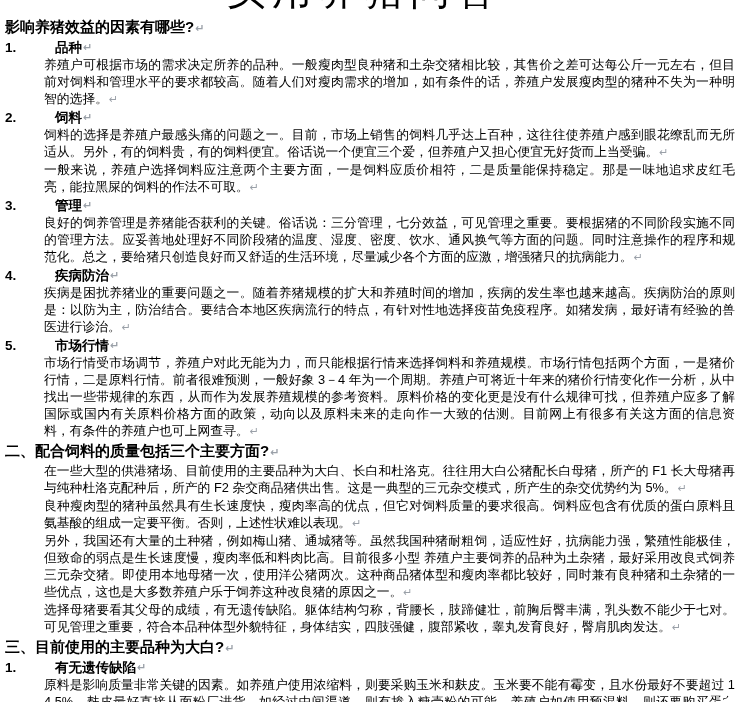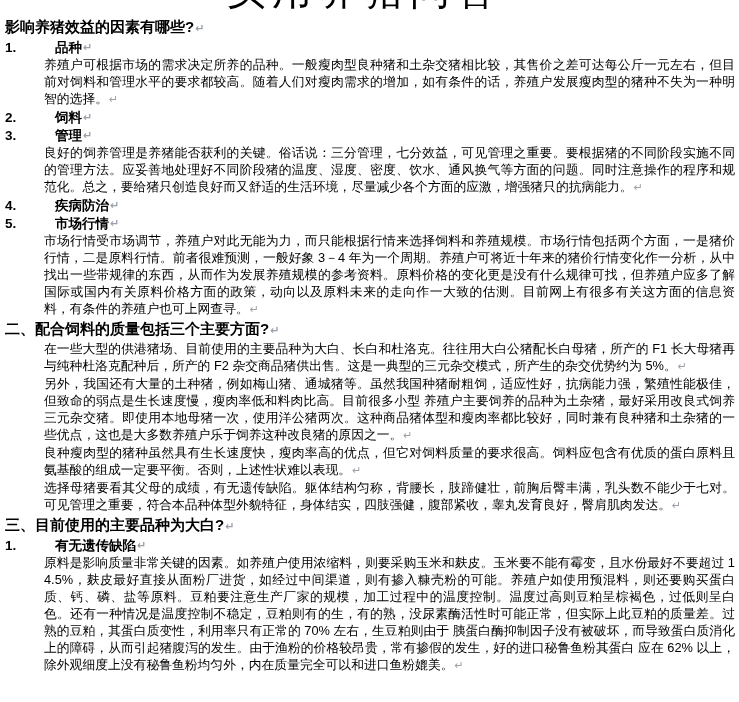--- a/index.html
+++ b/index.html
@@ -89,41 +89,44 @@
         <span class="num-n">1.</span>
         <span>品种</span>
         <span class="pilcrow">↵</span>
       </div>
       <div class="p"><span>养殖户可根据市场的需求决定所养的品种。一般瘦肉型良种猪和土杂交猪相比较，其售价之差可达每公斤一元左右，但目前对饲料和管理水平的要求都较高。随着人们对瘦肉需求的增加，如有条件的话，养殖户发展瘦肉型的猪种不失为一种明智的选择。</span><span class="pilcrow">↵</span></div>
       <div class="num">
         <span class="num-n">2.</span>
         <span>饲料</span>
         <span class="pilcrow">↵</span>
       </div>
+      <div class="p"><span>饲料的选择是养殖户最感头痛的问题之一。目前，市场上销售的饲料几乎达上百种，这往往使养殖户感到眼花缭乱而无所适从。另外，有的饲料贵，有的饲料便宜。俗话说一个便宜三个爱，但养殖户又担心便宜无好货而上当受骗。</span><span class="pilcrow">↵</span></div>
+      <div class="p"><span>一般来说，养殖户选择饲料应注意两个主要方面，一是饲料应质价相符，二是质量能保持稳定。那是一味地追求皮红毛亮，能拉黑屎的饲料的作法不可取。</span><span class="pilcrow">↵</span></div>
       <div class="num">
         <span class="num-n">3.</span>
         <span>管理</span>
         <span class="pilcrow">↵</span>
       </div>
       <div class="p"><span>良好的饲养管理是养猪能否获利的关键。俗话说：三分管理，七分效益，可见管理之重要。要根据猪的不同阶段实施不同的管理方法。应妥善地处理好不同阶段猪的温度、湿度、密度、饮水、通风换气等方面的问题。同时注意操作的程序和规范化。总之，要给猪只创造良好而又舒适的生活环境，尽量减少各个方面的应激，增强猪只的抗病能力。</span><span class="pilcrow">↵</span></div>
       <div class="num">
         <span class="num-n">4.</span>
         <span>疾病防治</span>
         <span class="pilcrow">↵</span>
       </div>
+      <div class="p"><span>疾病是困扰养猪业的重要问题之一。随着养猪规模的扩大和养殖时间的增加，疾病的发生率也越来越高。疾病防治的原则是：以防为主，防治结合。要结合本地区疾病流行的特点，有针对性地选择疫苗免疫程序。如猪发病，最好请有经验的兽医进行诊治。</span><span class="pilcrow">↵</span></div>
       <div class="num">
         <span class="num-n">5.</span>
         <span>市场行情</span>
         <span class="pilcrow">↵</span>
       </div>
       <div class="p"><span>市场行情受市场调节，养殖户对此无能为力，而只能根据行情来选择饲料和养殖规模。市场行情包括两个方面，一是猪价行情，二是原料行情。前者很难预测，一般好象 3－4 年为一个周期。养殖户可将近十年来的猪价行情变化作一分析，从中找出一些带规律的东西，从而作为发展养殖规模的参考资料。原料价格的变化更是没有什么规律可找，但养殖户应多了解国际或国内有关原料价格方面的政策，动向以及原料未来的走向作一大致的估测。目前网上有很多有关这方面的信息资料，有条件的养殖户也可上网查寻。</span><span class="pilcrow">↵</span></div>
       <div class="h1"><span>二、配合饲料的质量包括三个主要方面?</span><span class="pilcrow">↵</span></div>
       <div class="p"><span>在一些大型的供港猪场、目前使用的主要品种为大白、长白和杜洛克。往往用大白公猪配长白母猪，所产的 F1 长大母猪再与纯种杜洛克配种后，所产的 F2 杂交商品猪供出售。这是一典型的三元杂交模式，所产生的杂交优势约为 5%。</span><span class="pilcrow">↵</span></div>
+      <div class="p"><span>良种瘦肉型的猪种虽然具有生长速度快，瘦肉率高的优点，但它对饲料质量的要求很高。饲料应包含有优质的蛋白原料且氨基酸的组成一定要平衡。否则，上述性状难以表现。</span><span class="pilcrow">↵</span></div>
       <div class="p"><span>另外，我国还有大量的土种猪，例如梅山猪、通城猪等。虽然我国种猪耐粗饲，适应性好，抗病能力强，繁殖性能极佳，但致命的弱点是生长速度慢，瘦肉率低和料肉比高。目前很多小型 养殖户主要饲养的品种为土杂猪，最好采用改良式饲养三元杂交猪。即使用本地母猪一次，使用洋公猪两次。这种商品猪体型和瘦肉率都比较好，同时兼有良种猪和土杂猪的一些优点，这也是大多数养殖户乐于饲养这种改良猪的原因之一。</span><span class="pilcrow">↵</span></div>
-      <div class="p"><span>良种瘦肉型的猪种虽然具有生长速度快，瘦肉率高的优点，但它对饲料质量的要求很高。饲料应包含有优质的蛋白原料且氨基酸的组成一定要平衡。否则，上述性状难以表现。</span><span class="pilcrow">↵</span></div>
       <div class="p"><span>选择母猪要看其父母的成绩，有无遗传缺陷。躯体结构匀称，背腰长，肢蹄健壮，前胸后臀丰满，乳头数不能少于七对。可见管理之重要，符合本品种体型外貌特征，身体结实，四肢强健，腹部紧收，睾丸发育良好，臀肩肌肉发达。</span><span class="pilcrow">↵</span></div>
       <div class="h1"><span>三、目前使用的主要品种为大白?</span><span class="pilcrow">↵</span></div>
       <div class="num">
         <span class="num-n">1.</span>
         <span>有无遗传缺陷</span>
         <span class="pilcrow">↵</span>
       </div>
       <div class="p"><span>原料是影响质量非常关键的因素。如养殖户使用浓缩料，则要采购玉米和麸皮。玉米要不能有霉变，且水份最好不要超过 14.5%，麸皮最好直接从面粉厂进货，如经过中间渠道，则有掺入糠壳粉的可能。养殖户如使用预混料，则还要购买蛋白质、钙、磷、盐等原料。豆粕要注意生产厂家的规模，加工过程中的温度控制。温度过高则豆粕呈棕褐色，过低则呈白色。还有一种情况是温度控制不稳定，豆粕则有的生，有的熟，没尿素酶活性时可能正常，但实际上此豆粕的质量差。过熟的豆粕，其蛋白质变性，利用率只有正常的 70% 左右，生豆粕则由于 胰蛋白酶抑制因子没有被破坏，而导致蛋白质消化上的障碍，从而引起猪腹泻的发生。由于渔粉的价格较昂贵，常有掺假的发生，好的进口秘鲁鱼粉其蛋白 应在 62% 以上，除外观细度上没有秘鲁鱼粉均匀外，内在质量完全可以和进口鱼粉媲美。</span><span class="pilcrow">↵</span></div>
     </div>
 </div>

